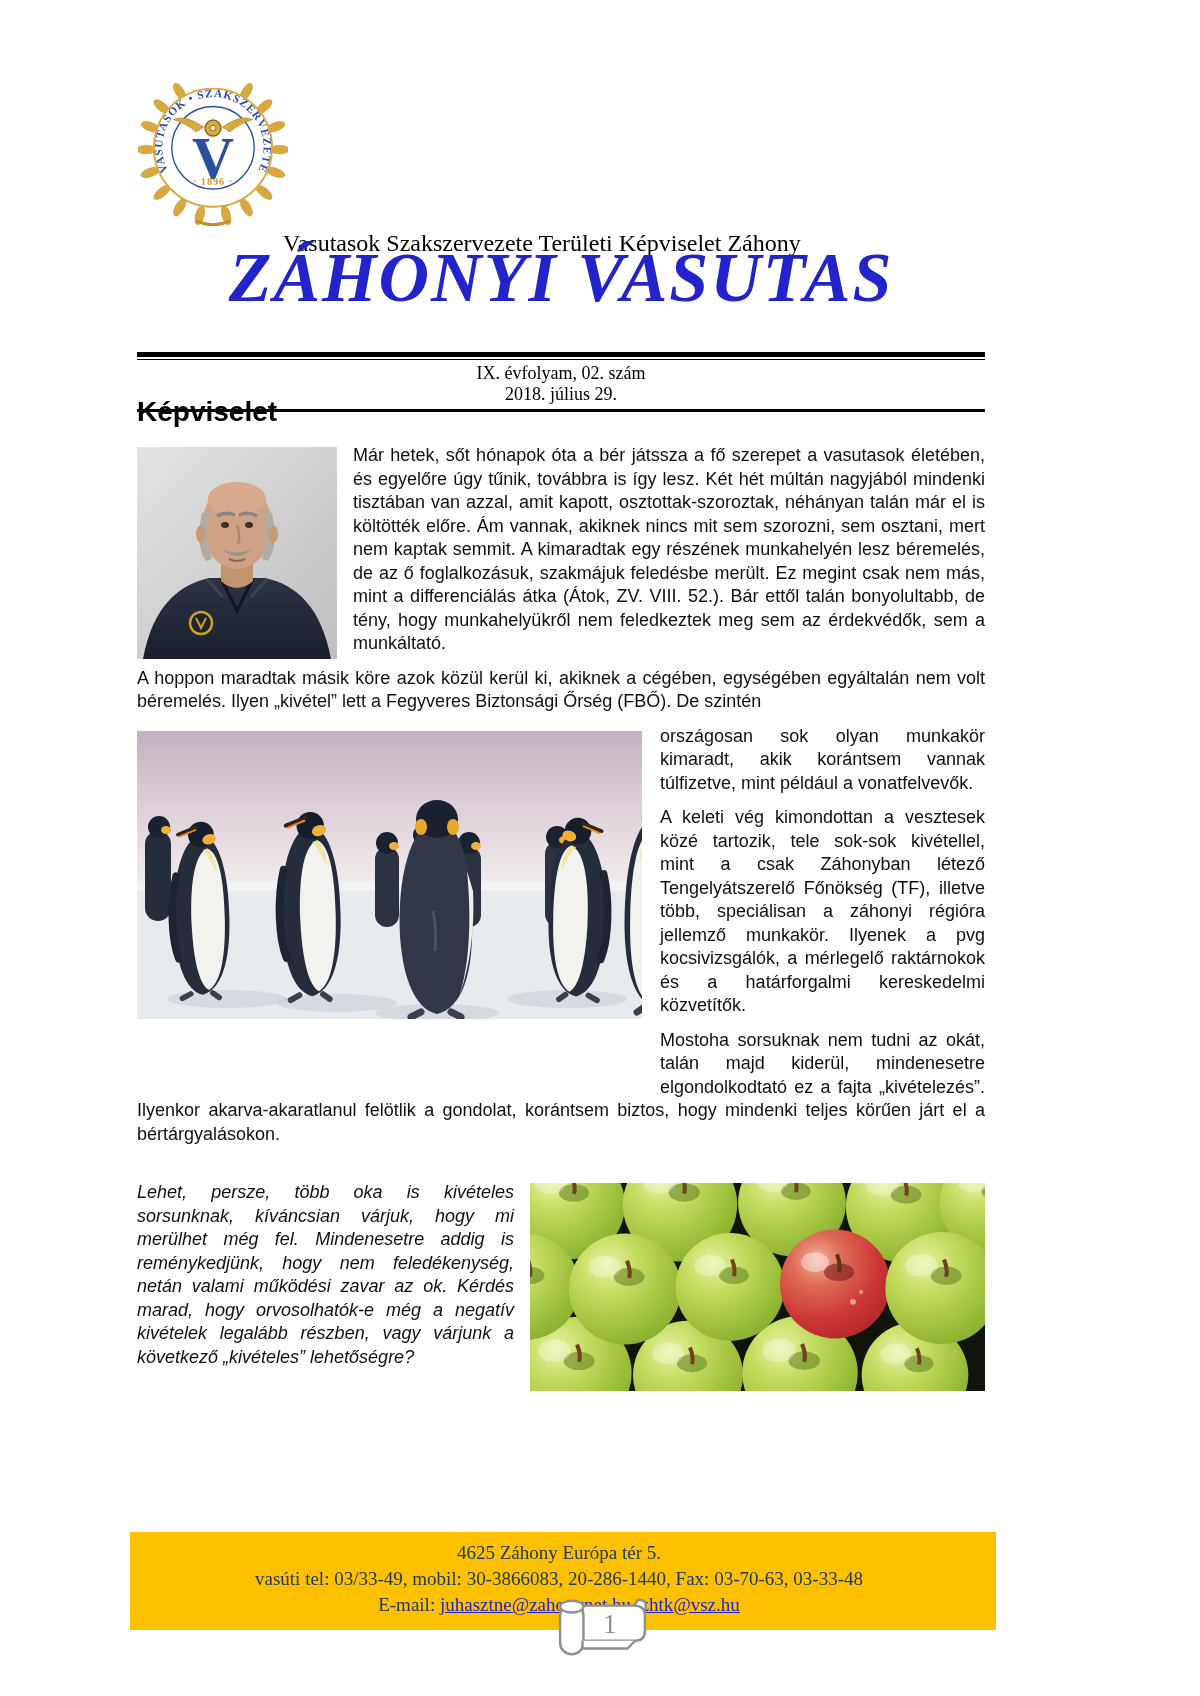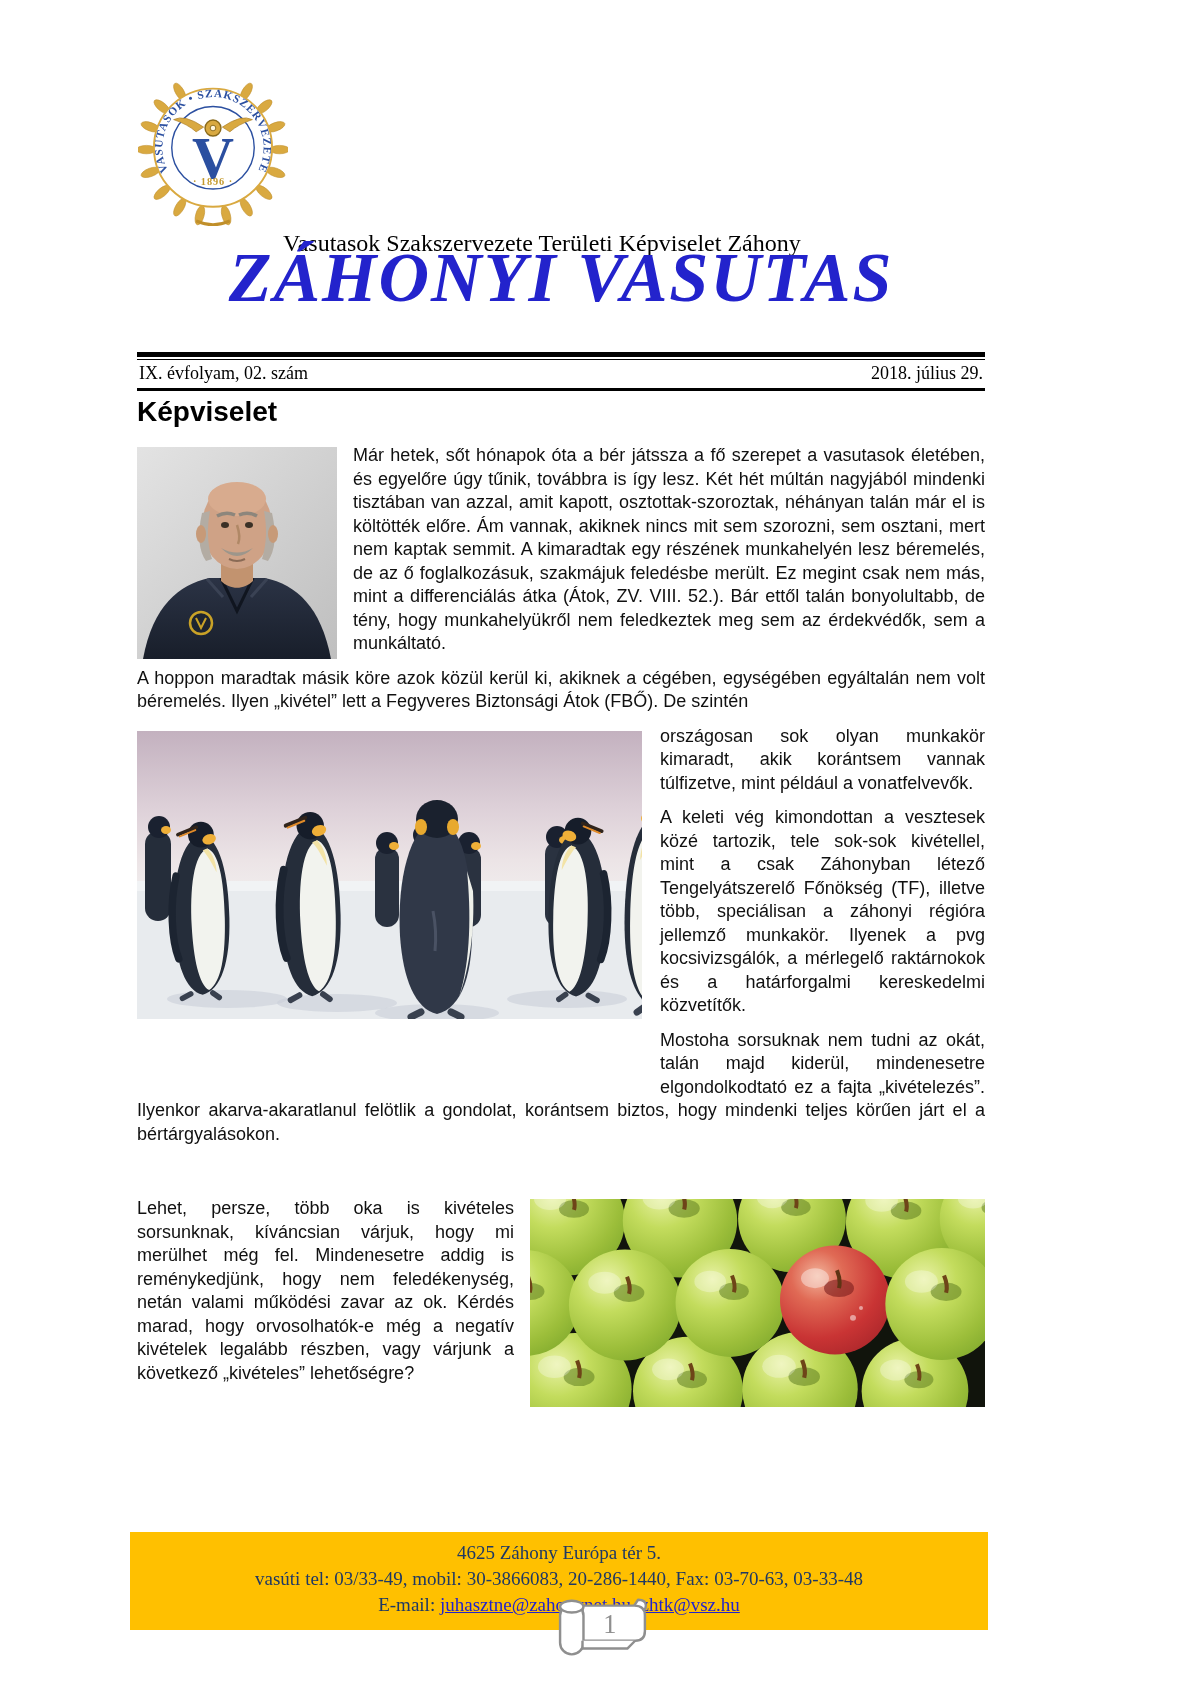--- a/index.html
+++ b/index.html
@@ -11,43 +11,43 @@
   .org-line{position:absolute;left:283px;top:182px;width:702px;
             font-family:"Liberation Serif",serif;font-size:24px;color:#000;white-space:nowrap;margin-top:48px;}
   .paper-title{position:absolute;left:137px;top:238px;width:848px;text-align:center;
             font-family:"Liberation Serif",serif;font-style:italic;font-weight:bold;
             font-size:70px;letter-spacing:2px;color:#2323cc;}
 
   
   .rule-block{position:absolute;left:137px;top:352px;width:848px;}
   .rule-thick{height:5px;background:#000;}
   .rule-thin{height:1px;background:#000;margin-top:2px;}
-  .issue-row{display:flex;justify-content:space-between;align-items:flex-end;
+  .issue-row{display:flex;justify-content:space-between;align-items:center;
              font-family:"Liberation Serif",serif;font-size:18px;color:#000;
-             padding:3px 2px 4px 2px;}
+             padding:3px 2px 4px 2px;flex-direction:column;}
   .rule-bottom{height:3px;background:#000;}
 
   
   .body-block{position:absolute;left:137px;top:396px;width:848px;}
   .headline{font-size:28px;line-height:32px;font-weight:bold;margin:0 0 16px 0;color:#000;}
   .body-block p{font-size:18px;line-height:23.5px;text-align:justify;margin:0 0 11px 0;}
   .clear{clear:both;height:0;}
 
   figure{margin:0;padding:0;}
   .portrait{float:left;width:200px;height:212px;margin:3px 16px 4px 0;}
   .penguins{float:left;width:505px;height:288px;margin:6px 18px 70px 0;}
   .apples{float:right;width:455px;height:208px;margin:2px 0 6px 16px;}
   .portrait svg,.penguins svg,.apples svg,.logo svg,.page-scroll svg{display:block;width:100%;height:100%;}
-  .bottom{margin-top:40px;}
+  .bottom{margin-top:24px;font-style:italic;}
   .sig{text-align:right;margin:10px 473px 0 0 !important;}
 
   
   .foot-box{position:absolute;left:130px;top:1532px;width:858px;background:#ffc000;
             text-align:center;font-family:"Liberation Serif",serif;font-size:19px;
-            line-height:26px;color:#1f3864;padding:8px 0 12px 0;}
+            line-height:26px;color:#1f3864;padding:8px 8px 12px 0;}
   .foot-box a{color:#2323cc;text-decoration:underline;cursor:pointer;}
   .page-scroll{position:absolute;left:543px;top:1592px;width:118px;height:78px;}
   .scroll-num{font-family:"Liberation Serif",serif;font-size:27px;fill:#8f8f8f;}
 
   .logo-circ{font-family:"Liberation Serif",serif;font-weight:bold;font-size:12px;
              letter-spacing:1px;fill:#2b4fa0;}
   .logo-v{font-family:"Liberation Serif",serif;font-weight:bold;font-size:62px;fill:#2b4fa0;}
   .logo-year{font-family:"Liberation Serif",serif;font-weight:bold;font-size:11px;
              letter-spacing:1px;fill:#c49a2e;}
 </style>
@@ -148,21 +148,21 @@
         <path d="M100 78 q 4 12 1 19" stroke="#b08866" stroke-width="2.5" fill="none"></path>
         <path d="M84 101 Q 100 110 116 101 Q 100 117 84 101 Z" fill="#9d968b"></path>
         <path d="M92 112 q 8 4 16 0" stroke="#8a6a55" stroke-width="2" fill="none"></path>
         <circle cx="64" cy="176" r="11" fill="#1d2430" stroke="#c9a227" stroke-width="2.5"></circle>
         <path d="M59 171 l 5 10 l 5 -10" stroke="#c9a227" stroke-width="2" fill="none"></path>
       </svg>
     </figure>
     <p>Már hetek, sőt hónapok óta a bér játssza a fő szerepet a vasutasok életében, és egyelőre úgy tűnik, továbbra is így lesz. Két hét múltán nagyjából mindenki tisztában van azzal, amit kapott, osztottak-szoroztak, néhányan talán már el is költötték előre. Ám vannak, akiknek nincs mit sem szorozni, sem osztani, mert nem kaptak semmit. A kimaradtak egy részének munkahelyén lesz béremelés, de az ő foglalkozásuk, szakmájuk feledésbe merült. Ez megint csak nem más, mint a differenciálás átka (Átok, ZV. VIII. 52.). Bár ettől talán bonyolultabb, de tény, hogy munkahelyükről nem feledkeztek meg sem az érdekvédők, sem a munkáltató.</p>
     <div class="clear"></div>
 
-    <p>A hoppon maradtak másik köre azok közül kerül ki, akiknek a cégében, egységében egyáltalán nem volt béremelés. Ilyen „kivétel” lett a Fegyveres Biztonsági Átok (FBŐ). De szintén</p>
+    <p>A hoppon maradtak másik köre azok közül kerül ki, akiknek a cégében, egységében egyáltalán nem volt béremelés. Ilyen „kivétel” lett a Fegyveres Biztonsági Őrség (FBŐ). De szintén</p>
 
     <div class="mid">
       <figure class="penguins">
         <svg viewBox="0 0 505 288" preserveAspectRatio="none">
           <defs>
             <linearGradient id="sky" x1="0" y1="0" x2="0" y2="1">
               <stop offset="0" stop-color="#c3b1bf"></stop>
                 <stop offset="0.5" stop-color="#ddd0d8"></stop>
               <stop offset="0.85" stop-color="#ece4e6"></stop>
                 <stop offset="1" stop-color="#efeaeb"></stop>

